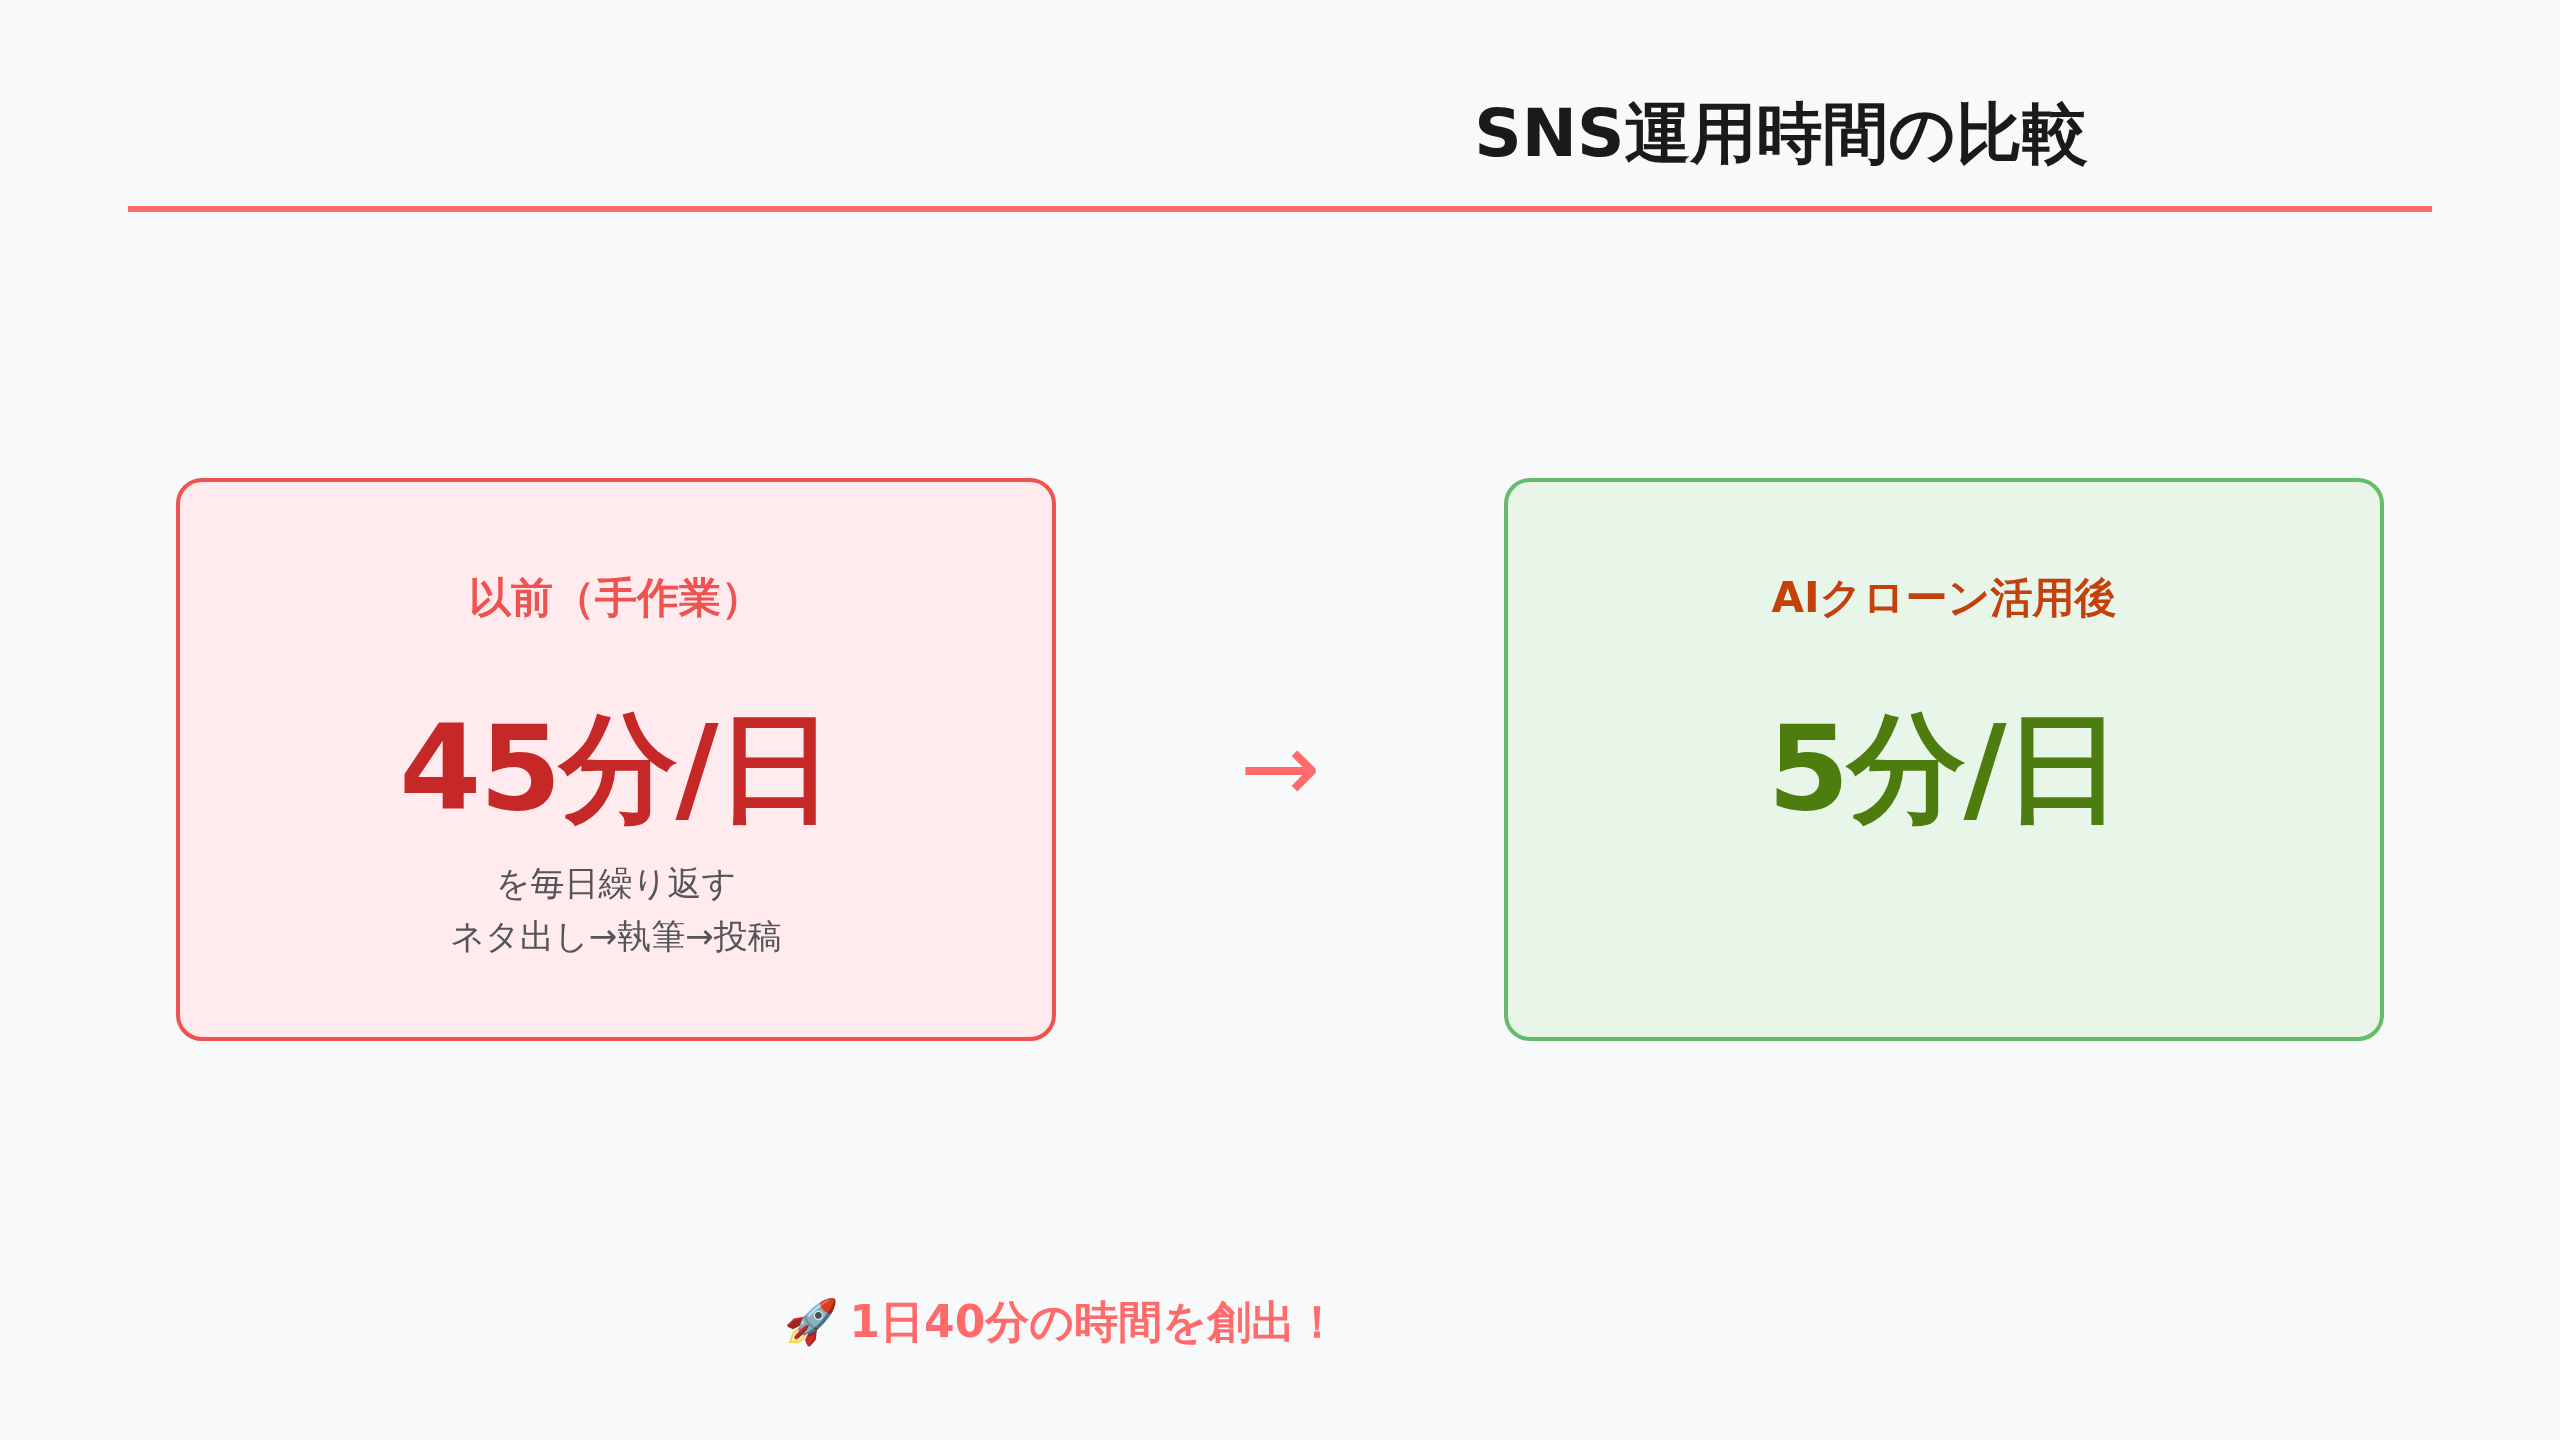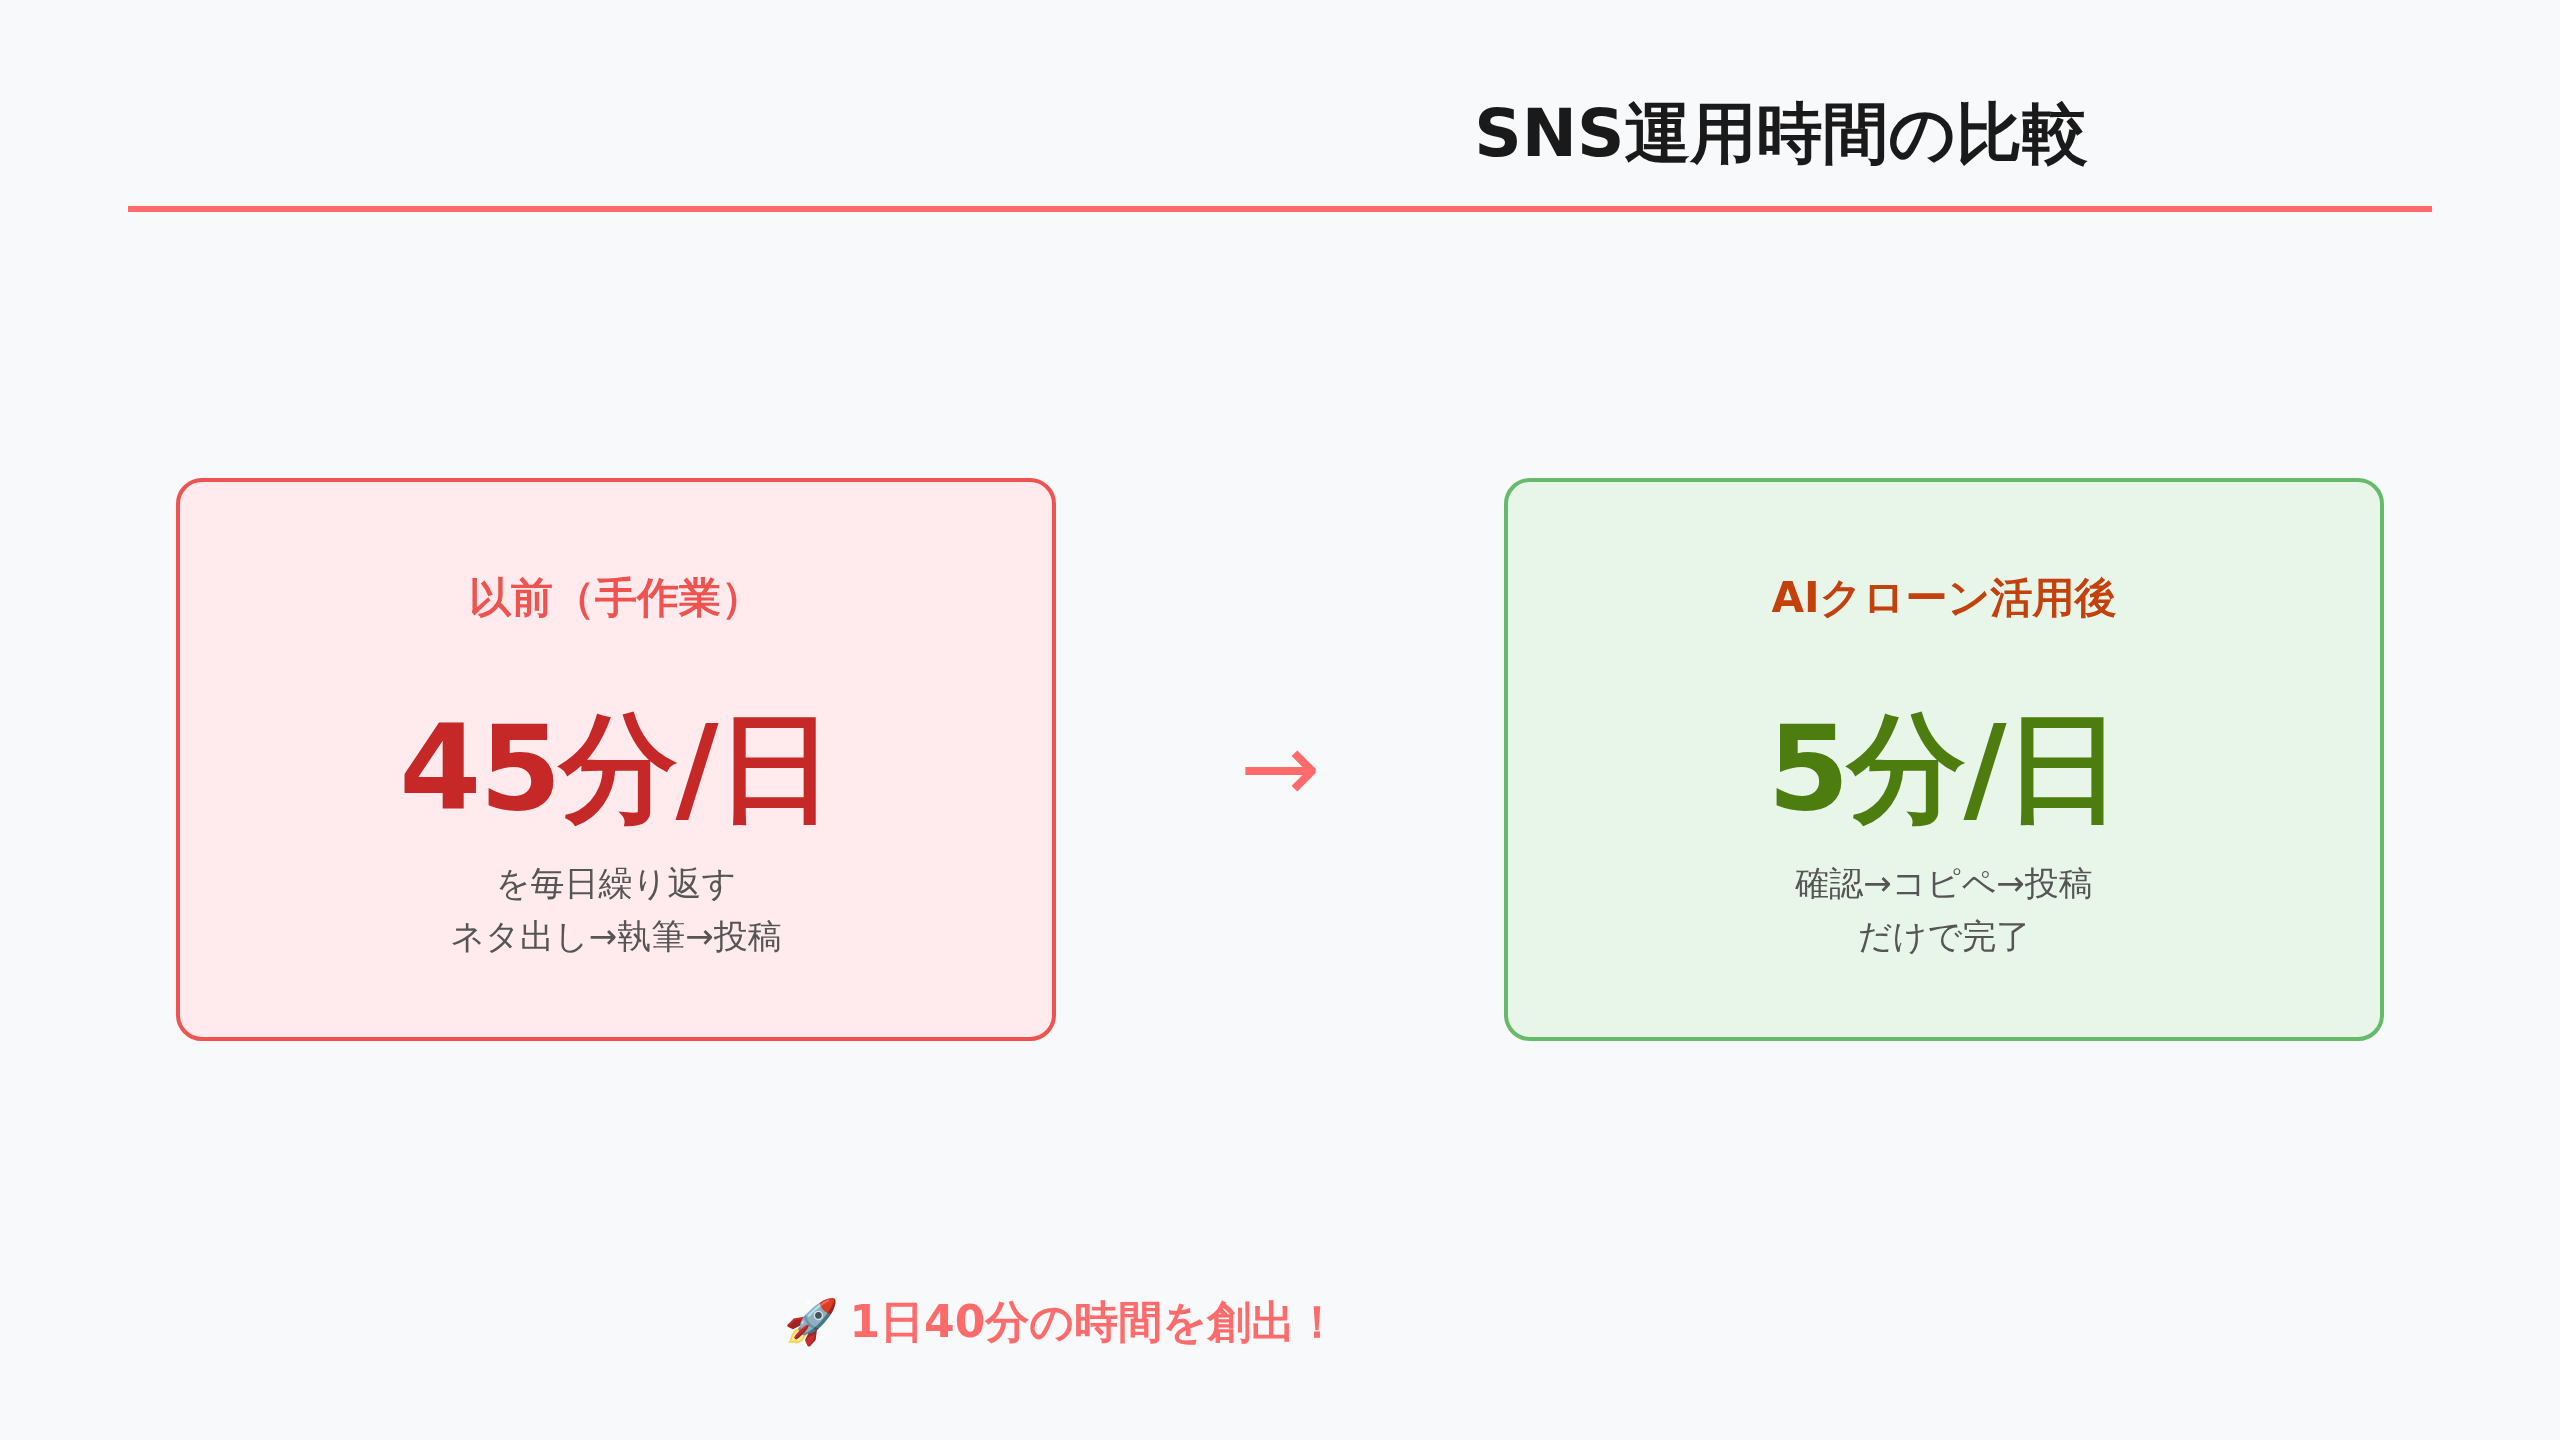--- a/index.html
+++ b/index.html
@@ -58,21 +58,17 @@
     <div>を毎日繰り返す</div>
     <div>ネタ出し→執筆→投稿</div>
   </div>
 </div>
 
 <div class="arrow">→</div>
 
 <div class="card after">
   <div class="label">AIクローン活用後</div>
   <div class="value">5分/日</div>
-  <div class="desc">
-    <div>確認→コピペ→投稿</div>
-    <div>だけで完了</div>
-  </div>
 </div>
 
 <div class="footer">
   <span class="rocket">🚀</span><span>1日40分の時間を創出！</span>
 </div>
 
 </body></html>

